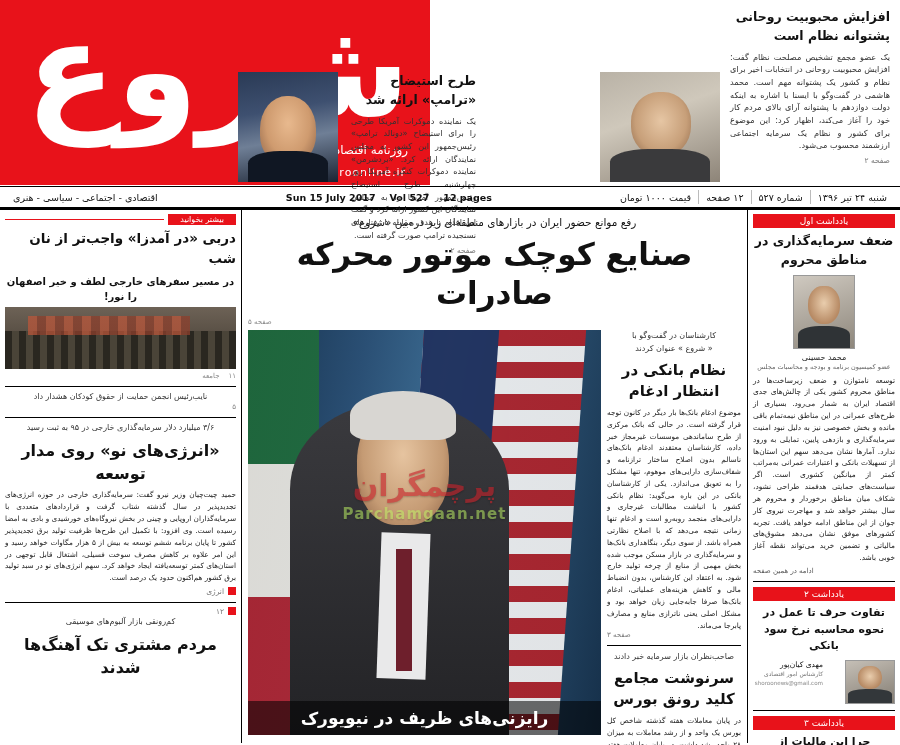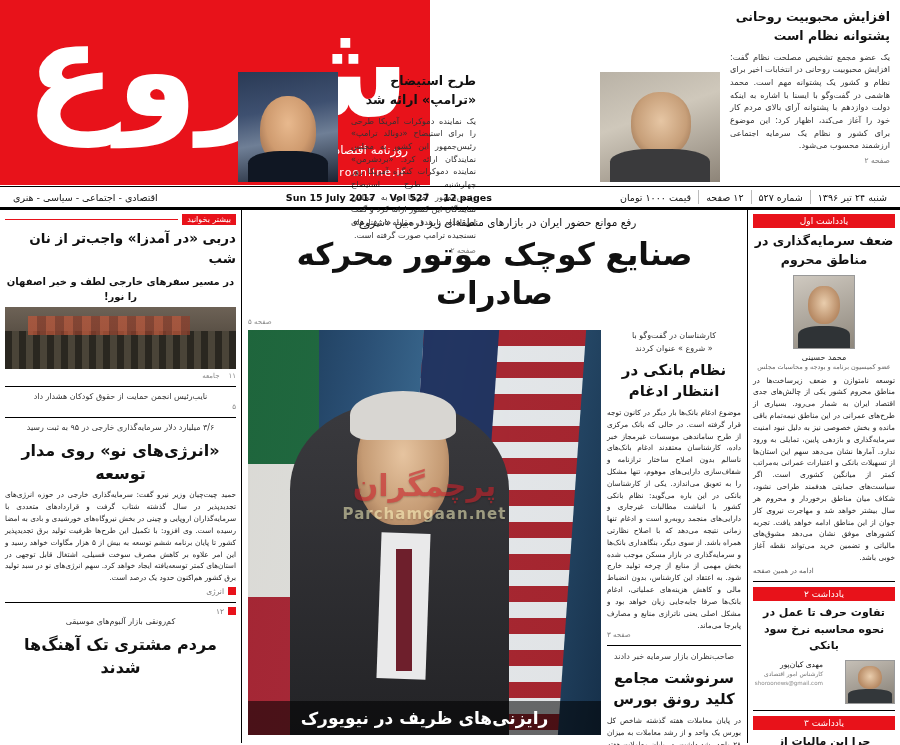--- a/index.html
+++ b/index.html
@@ -265,34 +265,34 @@
   .pm-tie {
     position:absolute; left:42%; bottom:16%; width:4.5%; height:30%;
     background:#6e1f2c;
   }
   .wm {
     position:absolute; left:0; right:0; top:34%;
     text-align:center; color:#c7222a; opacity:.62;
     font-size:30px; font-weight:bold; letter-spacing:1px;
     text-shadow:0 1px 2px rgba(0,0,0,.35);
   }
-  .wm .wm2 { display:block; font-size:15px; color:#fef9c3; opacity:.85; direction:ltr; margin-top:2px;}
+  .wm .wm2 { display:block; font-size:15px; color:#bef264; opacity:.85; direction:ltr; margin-top:2px;}
   .caption-bar {
     position:absolute; left:0; right:0; bottom:0;
     background: rgba(0,0,0,.55);
     color:#fff; font-size:17px; font-weight:bold;
     text-align:center; padding:7px 8px;
   }
 
   
   .lc-head {
     display:flex; align-items:center; gap:4px; margin-bottom: 3px;
   }
   .lc-head .tag {
-    background:#e8121a; color:#fff; font-size:8px; padding:1px 5px;
+    background:#e8121a; color:#fff; font-size:8px; padding:1px 12px;
   }
   .lc-head .ln { flex:1; height:1px; background:#e8121a; }
   .lc-title {
     font-size: 13.5px; font-weight: bold; text-align: right;
     line-height: 1.5; color:#111; margin: 3px 0 5px 0;
   }
   .lc-two { display:flex; gap:6px; }
   .lc-half { flex:1; }
   .lc-sm-title {
     font-size: 10px; font-weight: bold; text-align:center;

